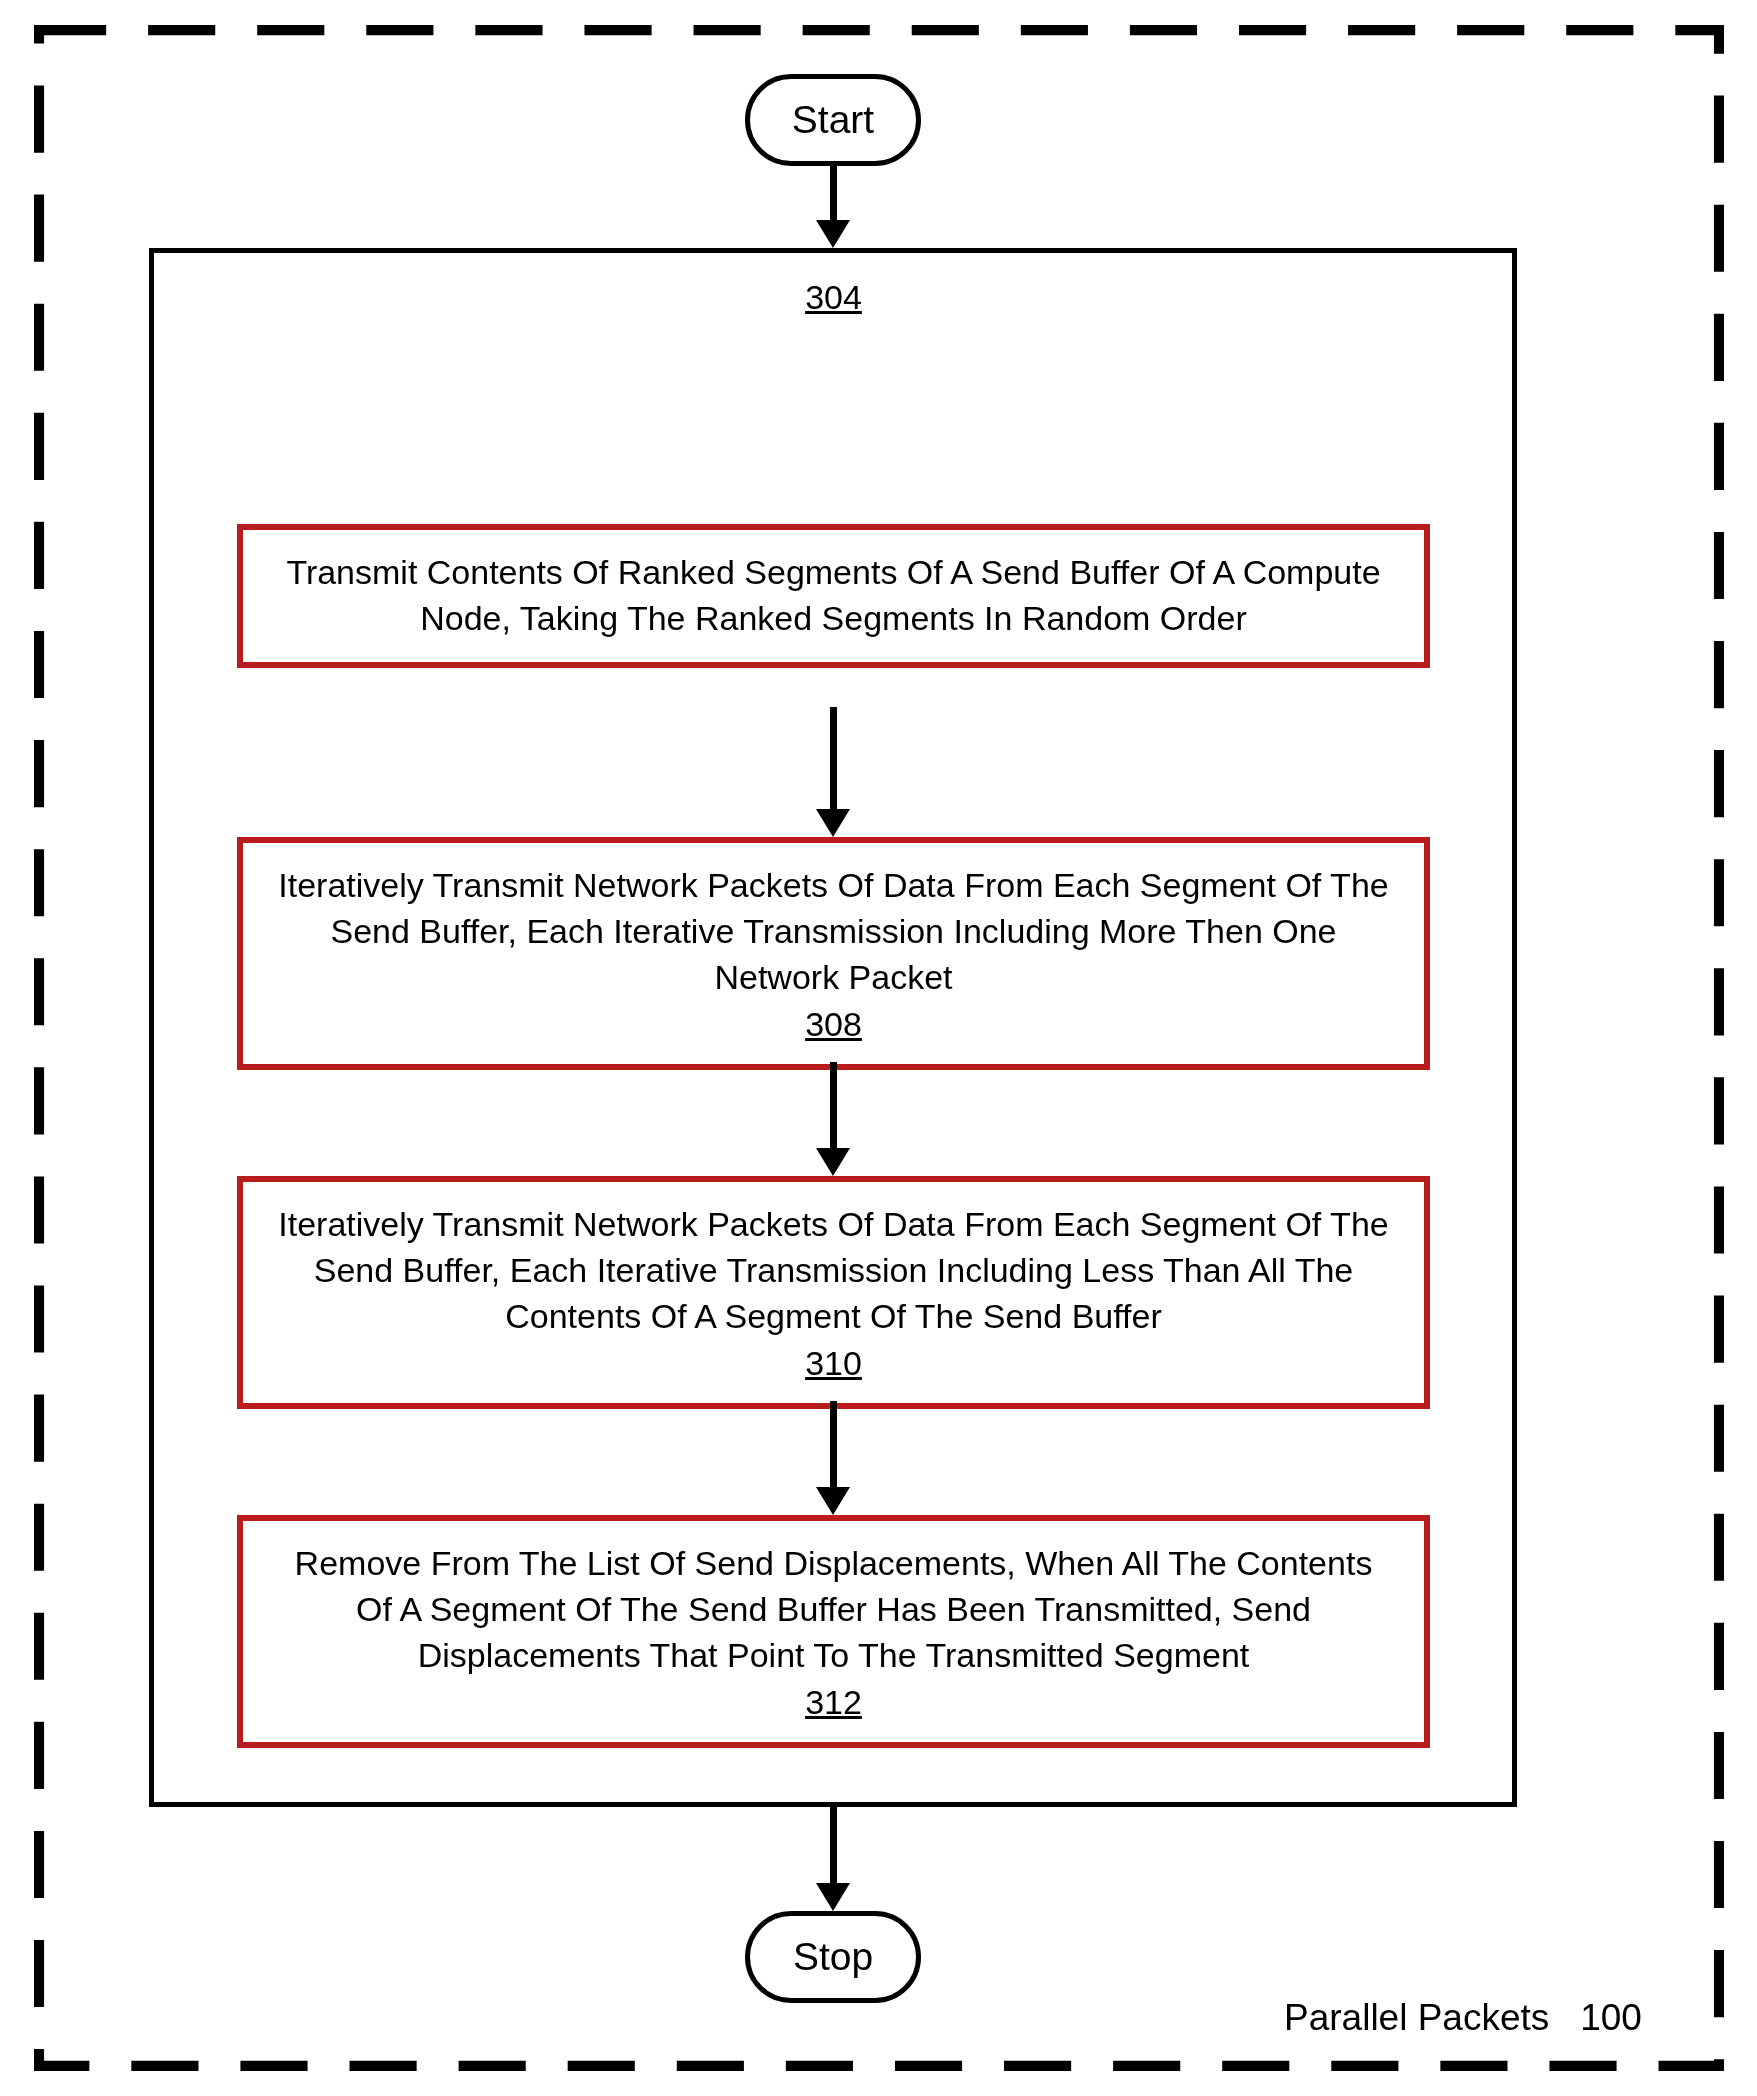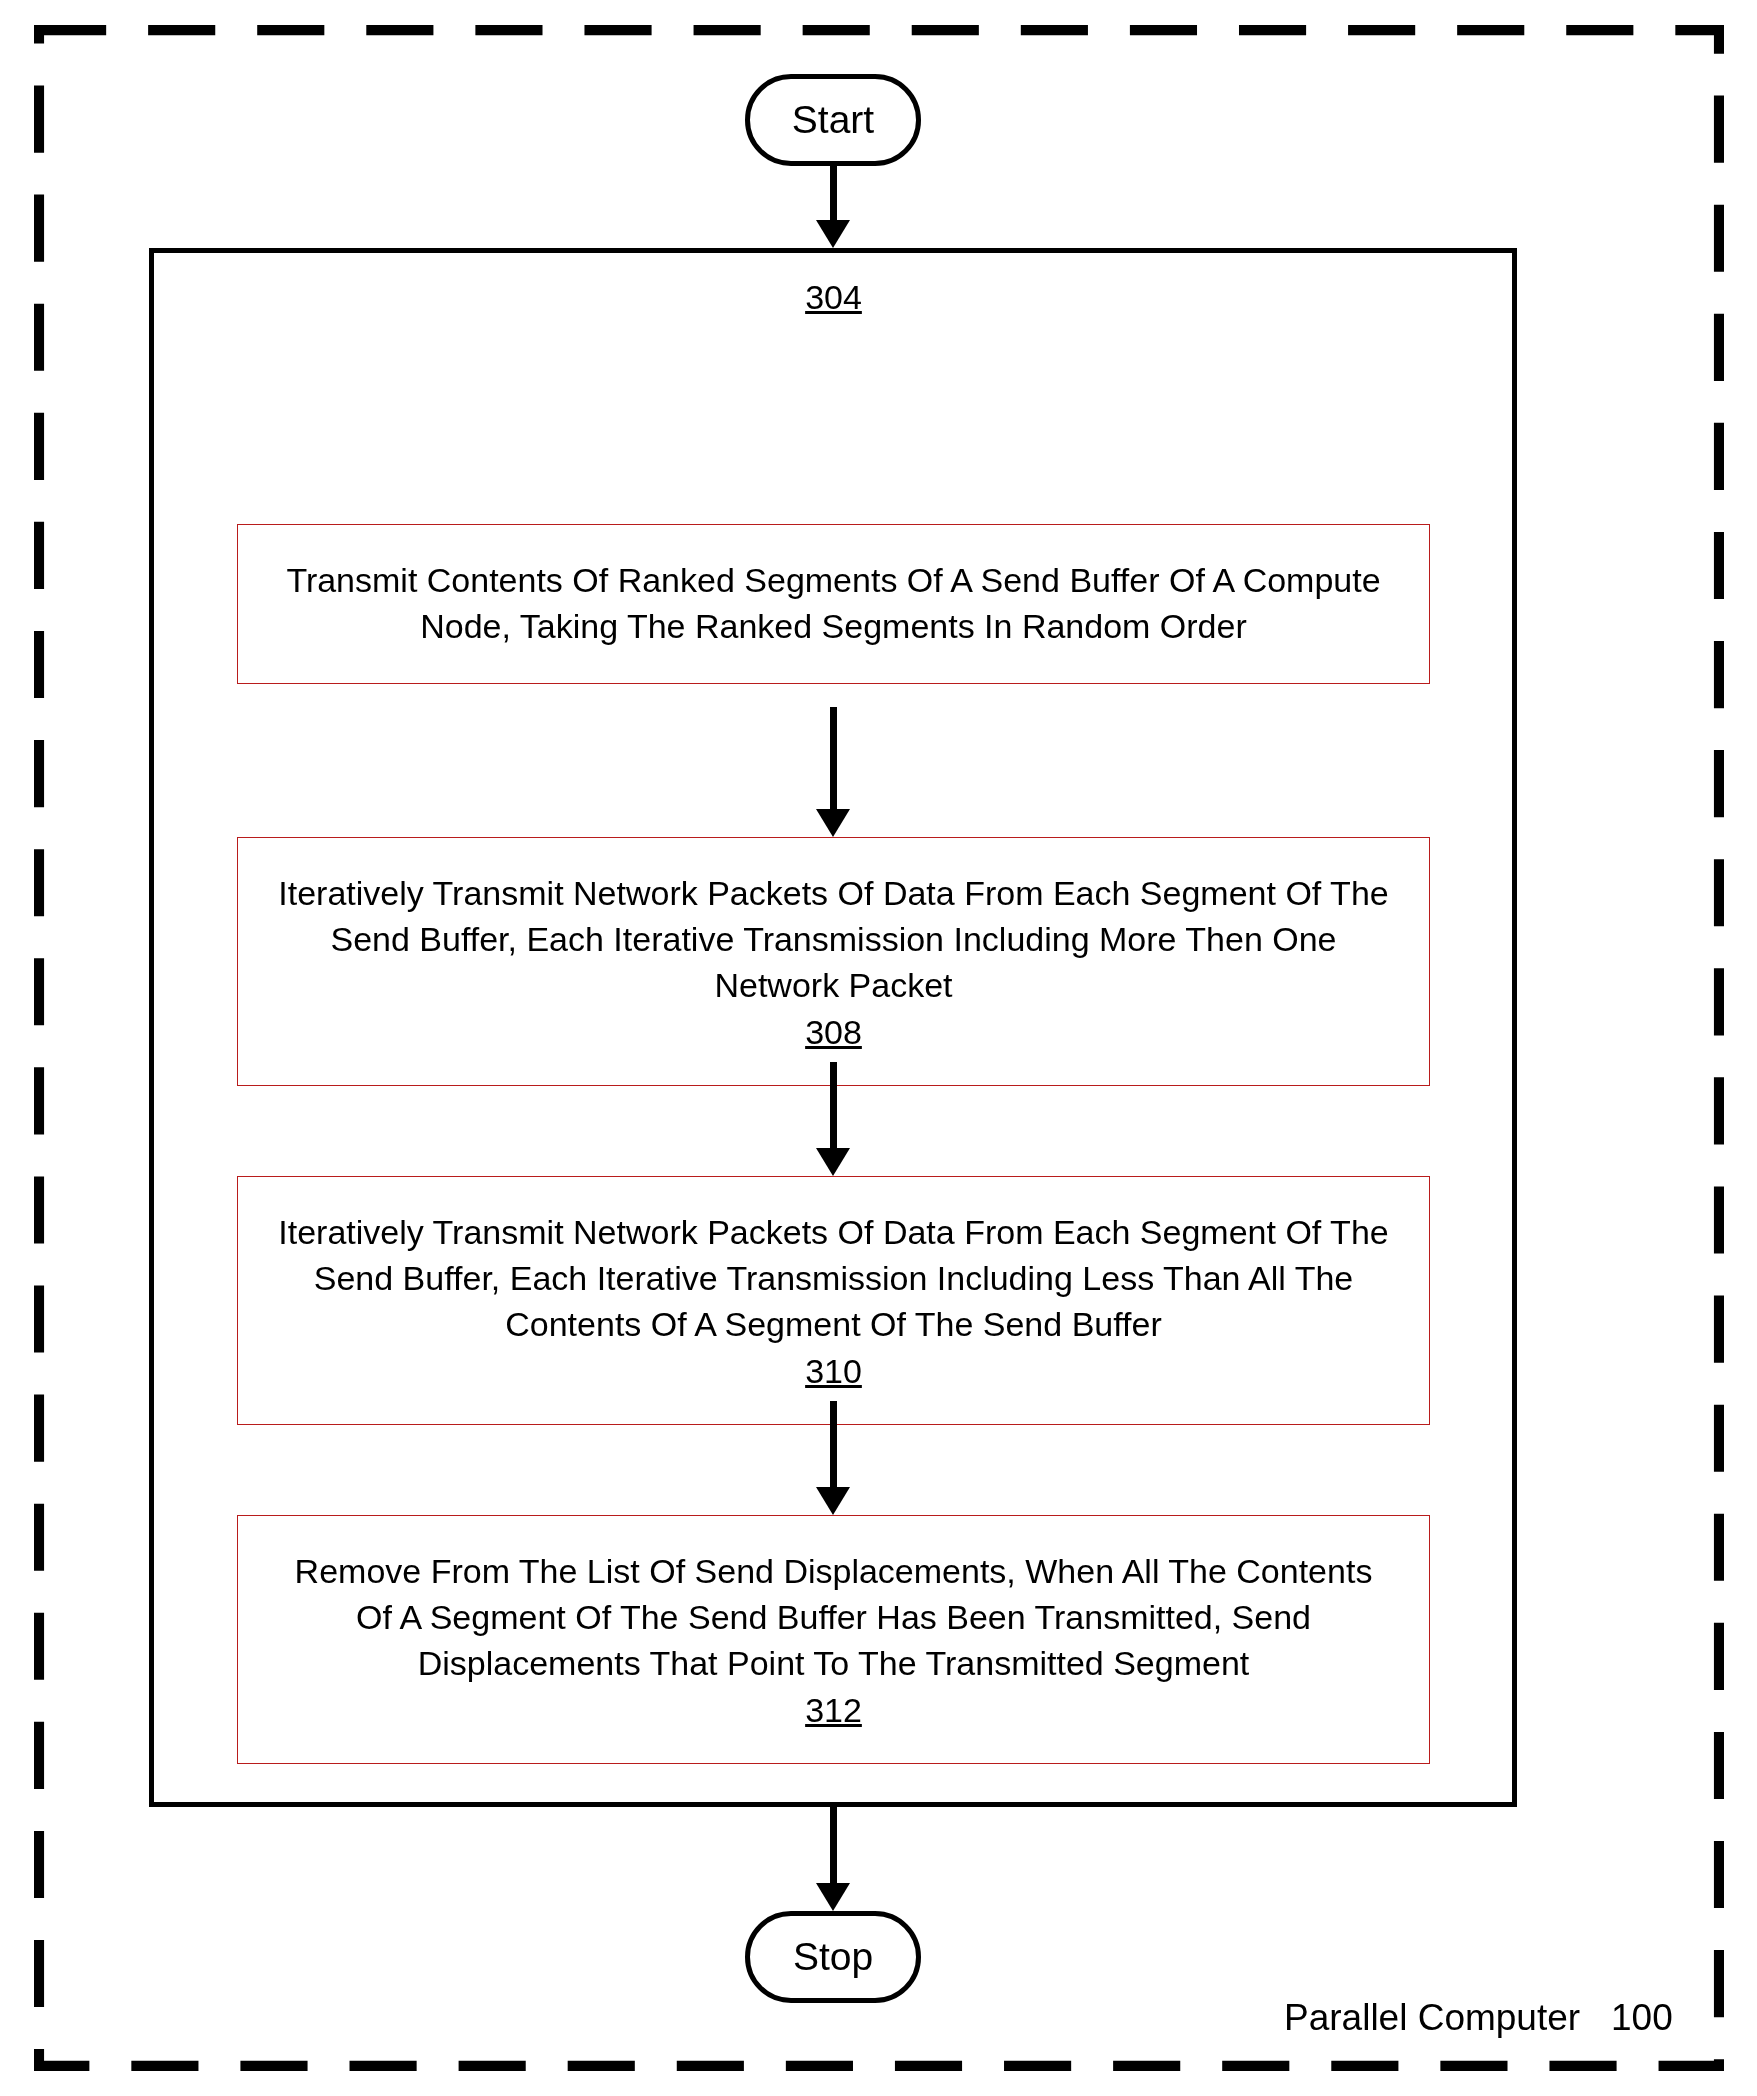--- a/index.html
+++ b/index.html
@@ -26,24 +26,24 @@
     justify-content:center;
     font-size:39px;
   }
   .box304 {
     position:absolute;
     border:5.9px solid #000;
     background:#fff;
   }
   .inner-box {
     position:absolute;
-    border:1px solid #b91c1c;
+    border:6px solid #b91c1c;
     background:#fff;
     text-align:center;
-    padding:33px 34px;
+    padding:20px 34px;
   }
   .step-text {
     font-size:34px;
     line-height:1.35;
     text-align:center;
   }
   .step-ref {
     font-size:34px;
     text-decoration:underline;
     margin-top:4px;
@@ -118,19 +118,19 @@
   </div>
 
   <div class="arrow-line" style="left:830px;top:1807px;height:81px;"></div>
   <div class="arrow-head" style="left:816px;top:1883px;"></div>
 
   <div class="terminator" style="left:745px;top:1911px;width:176px;height:92px;">
     <span>Stop</span>
   </div>
 
   <div class="footer-label" style="left:1284px;top:1997px;">
-    <span>Parallel Computer</span>
+    <span>Parallel Packets</span>
     &nbsp;
     <span class="footer-ref">100</span>
   </div>
 
 </div>
 
 
 </body></html>

